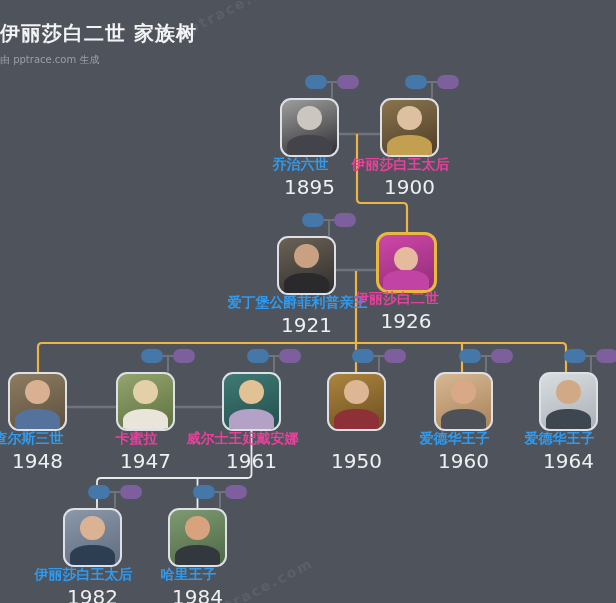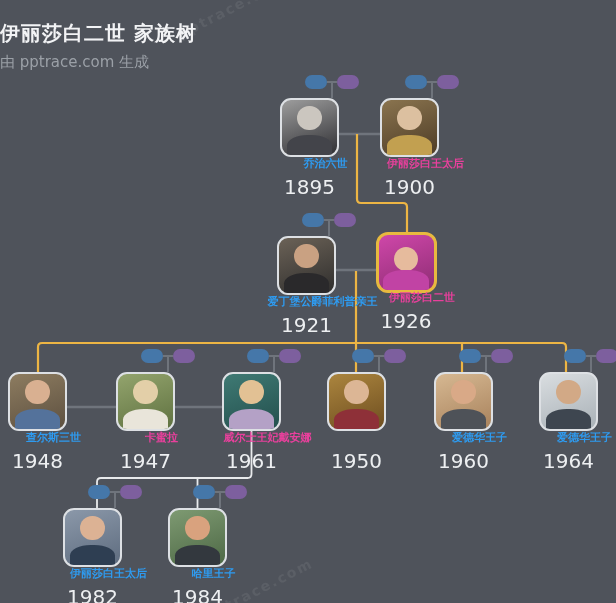--- a/index.html
+++ b/index.html
@@ -9,33 +9,33 @@
     font-family:"DejaVu Sans","Liberation Sans",sans-serif;
   }
   .watermark{
     position:absolute;color:rgba(255,255,255,0.07);font-size:14px;
     font-weight:bold;letter-spacing:2px;transform:rotate(-27deg);
     transform-origin:left bottom;white-space:nowrap;z-index:1;pointer-events:none;
   }
   .lines{position:absolute;left:0;top:0;z-index:2;}
   .header{position:absolute;left:0;top:0;width:590px;z-index:3;}
   .title{margin-top:20px;font-size:20px;font-weight:bold;color:#f2f3f5;letter-spacing:1px;}
-  .subtitle{margin-top:6px;font-size:15px;color:#9ba0a7;}
+  .subtitle{margin-top:6px;font-size:10px;color:#9ba0a7;}
   .person{position:absolute;width:110px;height:96px;z-index:4;}
   .photo{
     position:relative;width:55px;height:55px;margin:0 auto;
     border:2px solid #dde0e4;border-radius:11px;overflow:hidden;
     box-sizing:content-box;
   }
   .photo.highlight{border:3px solid #e8b93f;border-radius:12px;}
   .head{position:absolute;left:28%;top:10%;width:44%;height:44%;border-radius:50%;}
   .torso{position:absolute;left:9%;bottom:-6%;width:82%;height:42%;border-radius:46% 46% 0 0;}
   .pname{
-    position:absolute;top:58px;left:71px;transform:translateX(-50%);
-    white-space:nowrap;font-size:11px;font-weight:bold;
+    position:absolute;top:58px;left:46px;transform:translateX(-50%);
+    white-space:nowrap;font-size:14px;font-weight:bold;
   }
   .pname.male{color:#2e9bf0;}
   .pname.female{color:#e8409c;}
   .pyear{
     position:absolute;top:77px;left:55px;transform:translateX(-50%);
     white-space:nowrap;font-size:20px;color:#edeff1;
   }
   .pills{position:absolute;top:-23px;left:55px;width:0;height:14px;}
   .pill{position:absolute;top:0;width:22px;height:14px;border-radius:7px;}
   .pill.father{left:-5px;background:#4577a9;}

